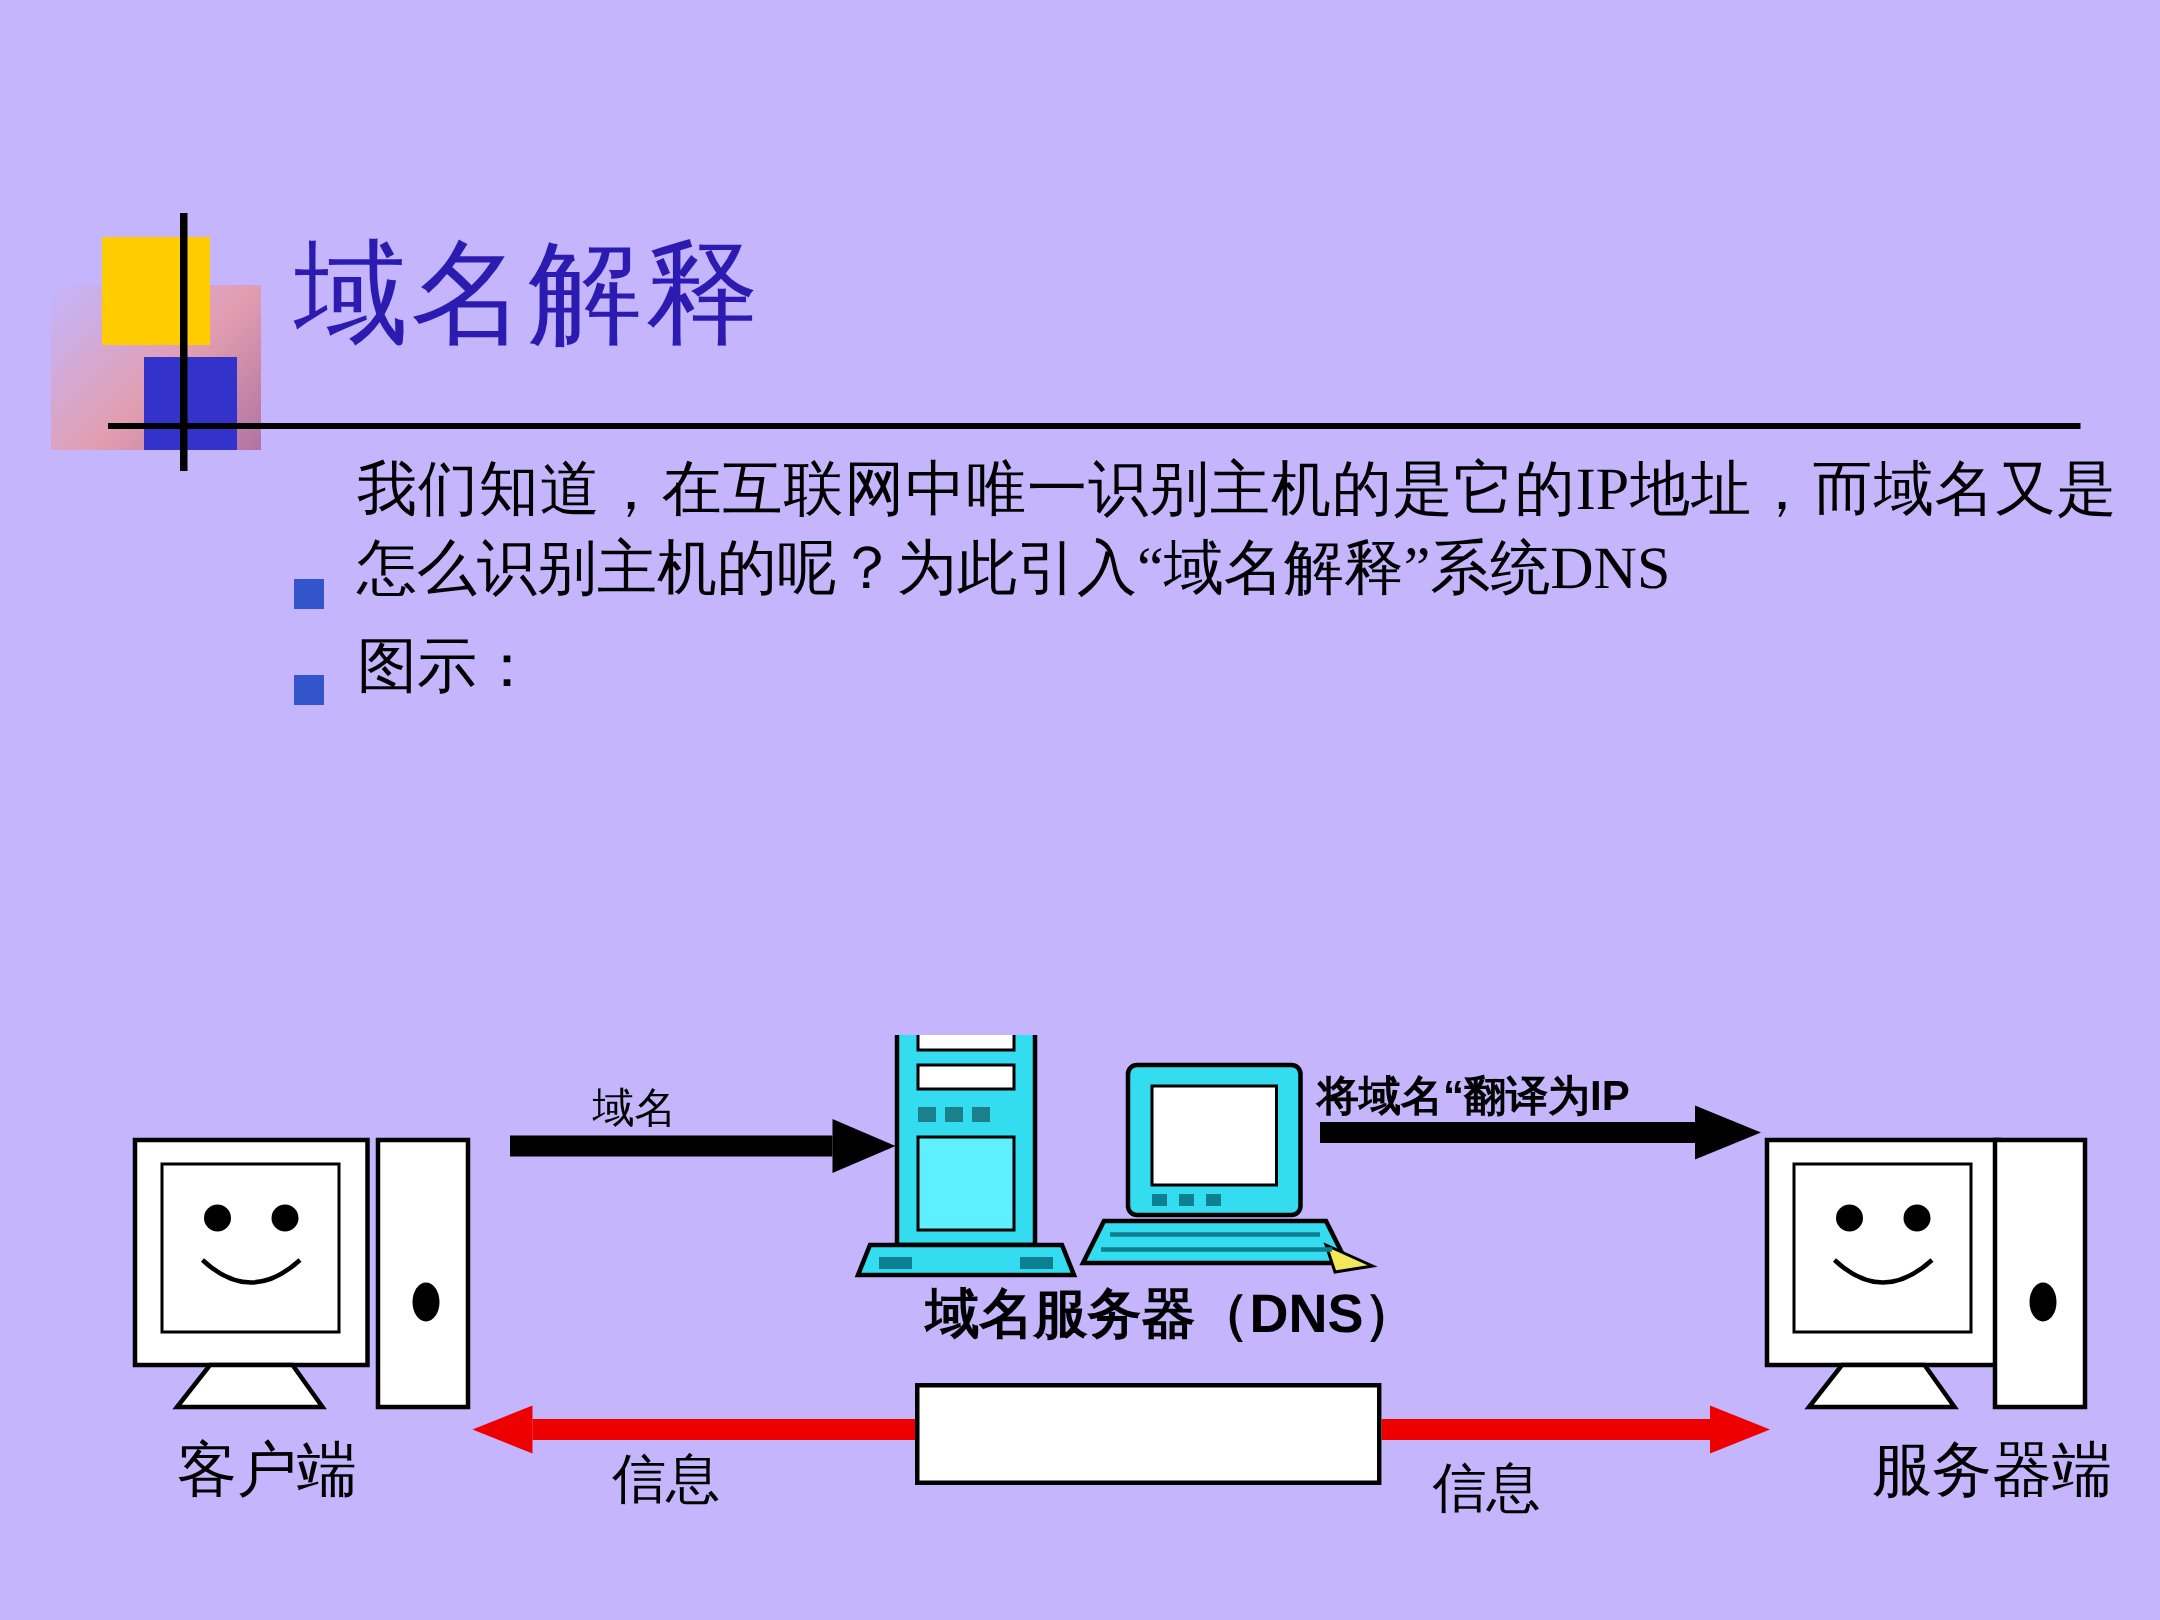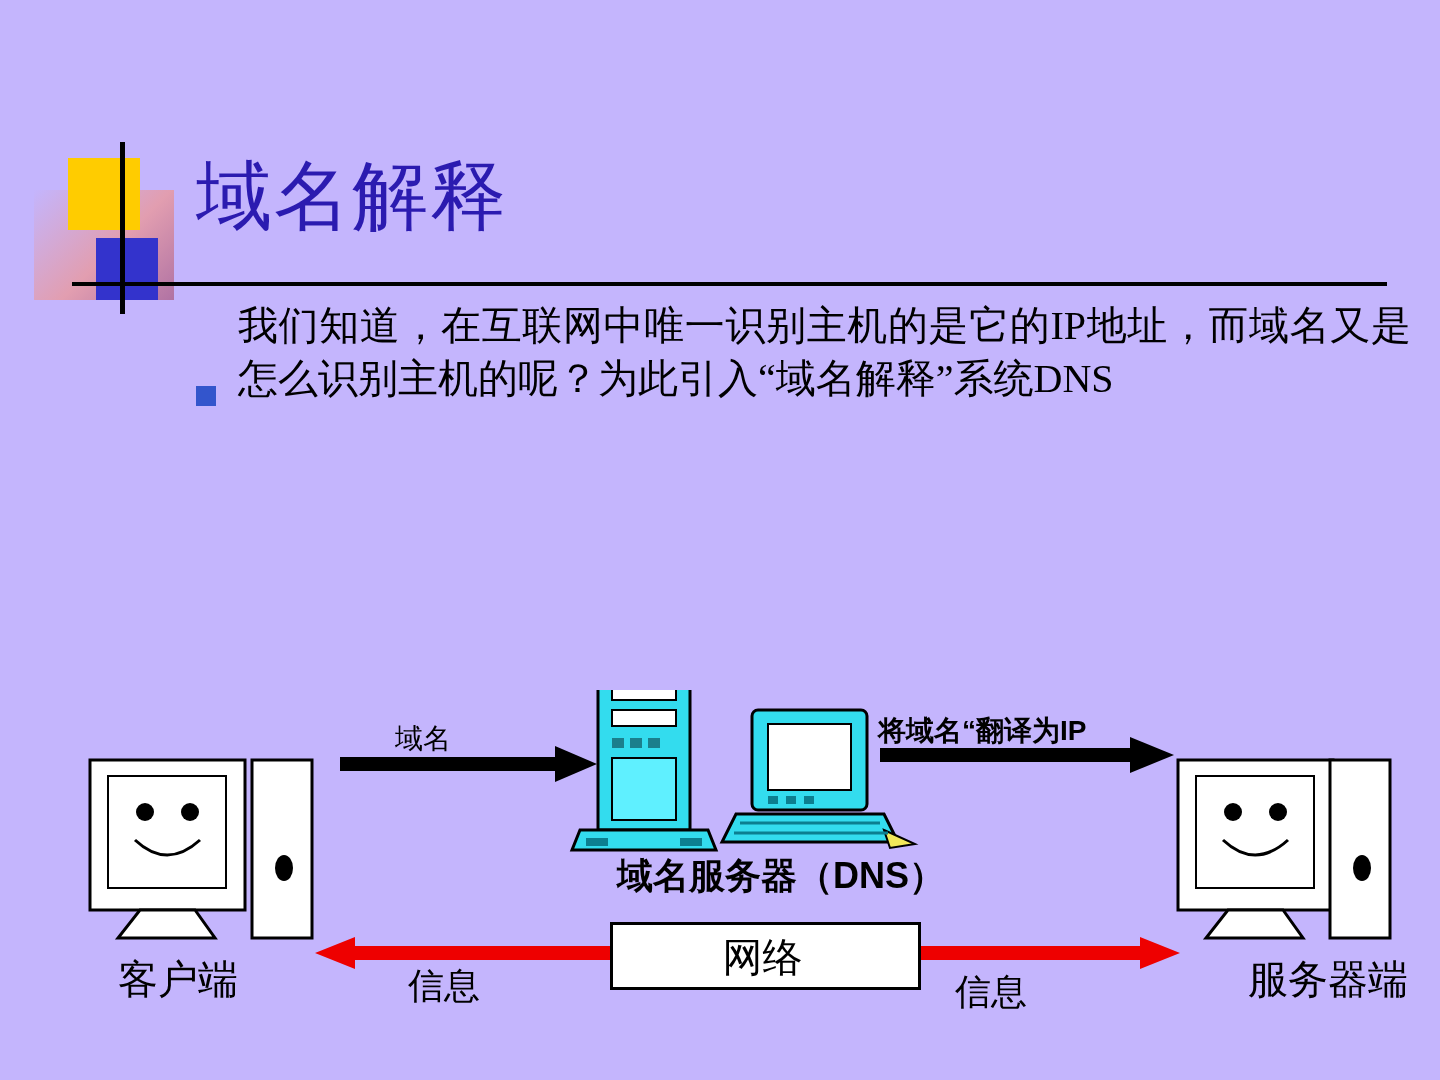--- a/index.html
+++ b/index.html
@@ -161,20 +161,24 @@
     <div class="deco-vline"></div>
   </div>
   <div class="title-rule"></div>
 
   <div class="slide-title">域名解释</div>
 
   <div class="bullets">
     <div class="bullet-row">
       <div class="bullet-mark"></div>
       <div class="bullet-text">我们知道，在互联网中唯一识别主机的是它的IP地址，而域名又是怎么识别主机的呢？为此引入“域名解释”系统DNS</div>
+    </div>
+    <div class="bullet-row">
+      <div class="bullet-mark"></div>
+      <div class="bullet-text">图示：</div>
     </div>
   </div>
 
   <div class="diagram">
 
     <svg width="1440" height="390" viewBox="0 0 1440 390" style="position:absolute;left:0;top:0;">
 
       <g>
         <rect x="90" y="70" width="155" height="150" fill="#ffffff" stroke="#000000" stroke-width="3"></rect>
         <rect x="108" y="86" width="118" height="112" fill="#ffffff" stroke="#000000" stroke-width="2"></rect>
@@ -239,21 +243,20 @@
         <path d="M615 247 L655 263 L615 279 Z" fill="#ee0000"></path>
       </g>
       <g>
         <rect x="880" y="256" width="260" height="14" fill="#ee0000"></rect>
         <path d="M880 247 L840 263 L880 279 Z" fill="#ee0000"></path>
         <path d="M1140 247 L1180 263 L1140 279 Z" fill="#ee0000"></path>
       </g>
     </svg>
 
     <div class="net-box"></div>
-    <div class="net-text">网络</div>
 
     <div class="dlabel" style="left:395px; top:30px;">域名</div>
     <div class="dlabel bold" style="left:878px; top:22px;">将域名“翻译为IP</div>
     <div class="dlabel big bold" style="left:585px; top:162px;margin-left:32px;">域名服务器（DNS）</div>
     <div class="dlabel big" style="left:408px; top:272px;">信息</div>
     <div class="dlabel big" style="left:955px; top:278px;">信息</div>
     <div class="dlabel huge" style="left:118px; top:262px;">客户端</div>
     <div class="dlabel huge" style="left:1248px; top:262px;">服务器端</div>
 
   </div>

